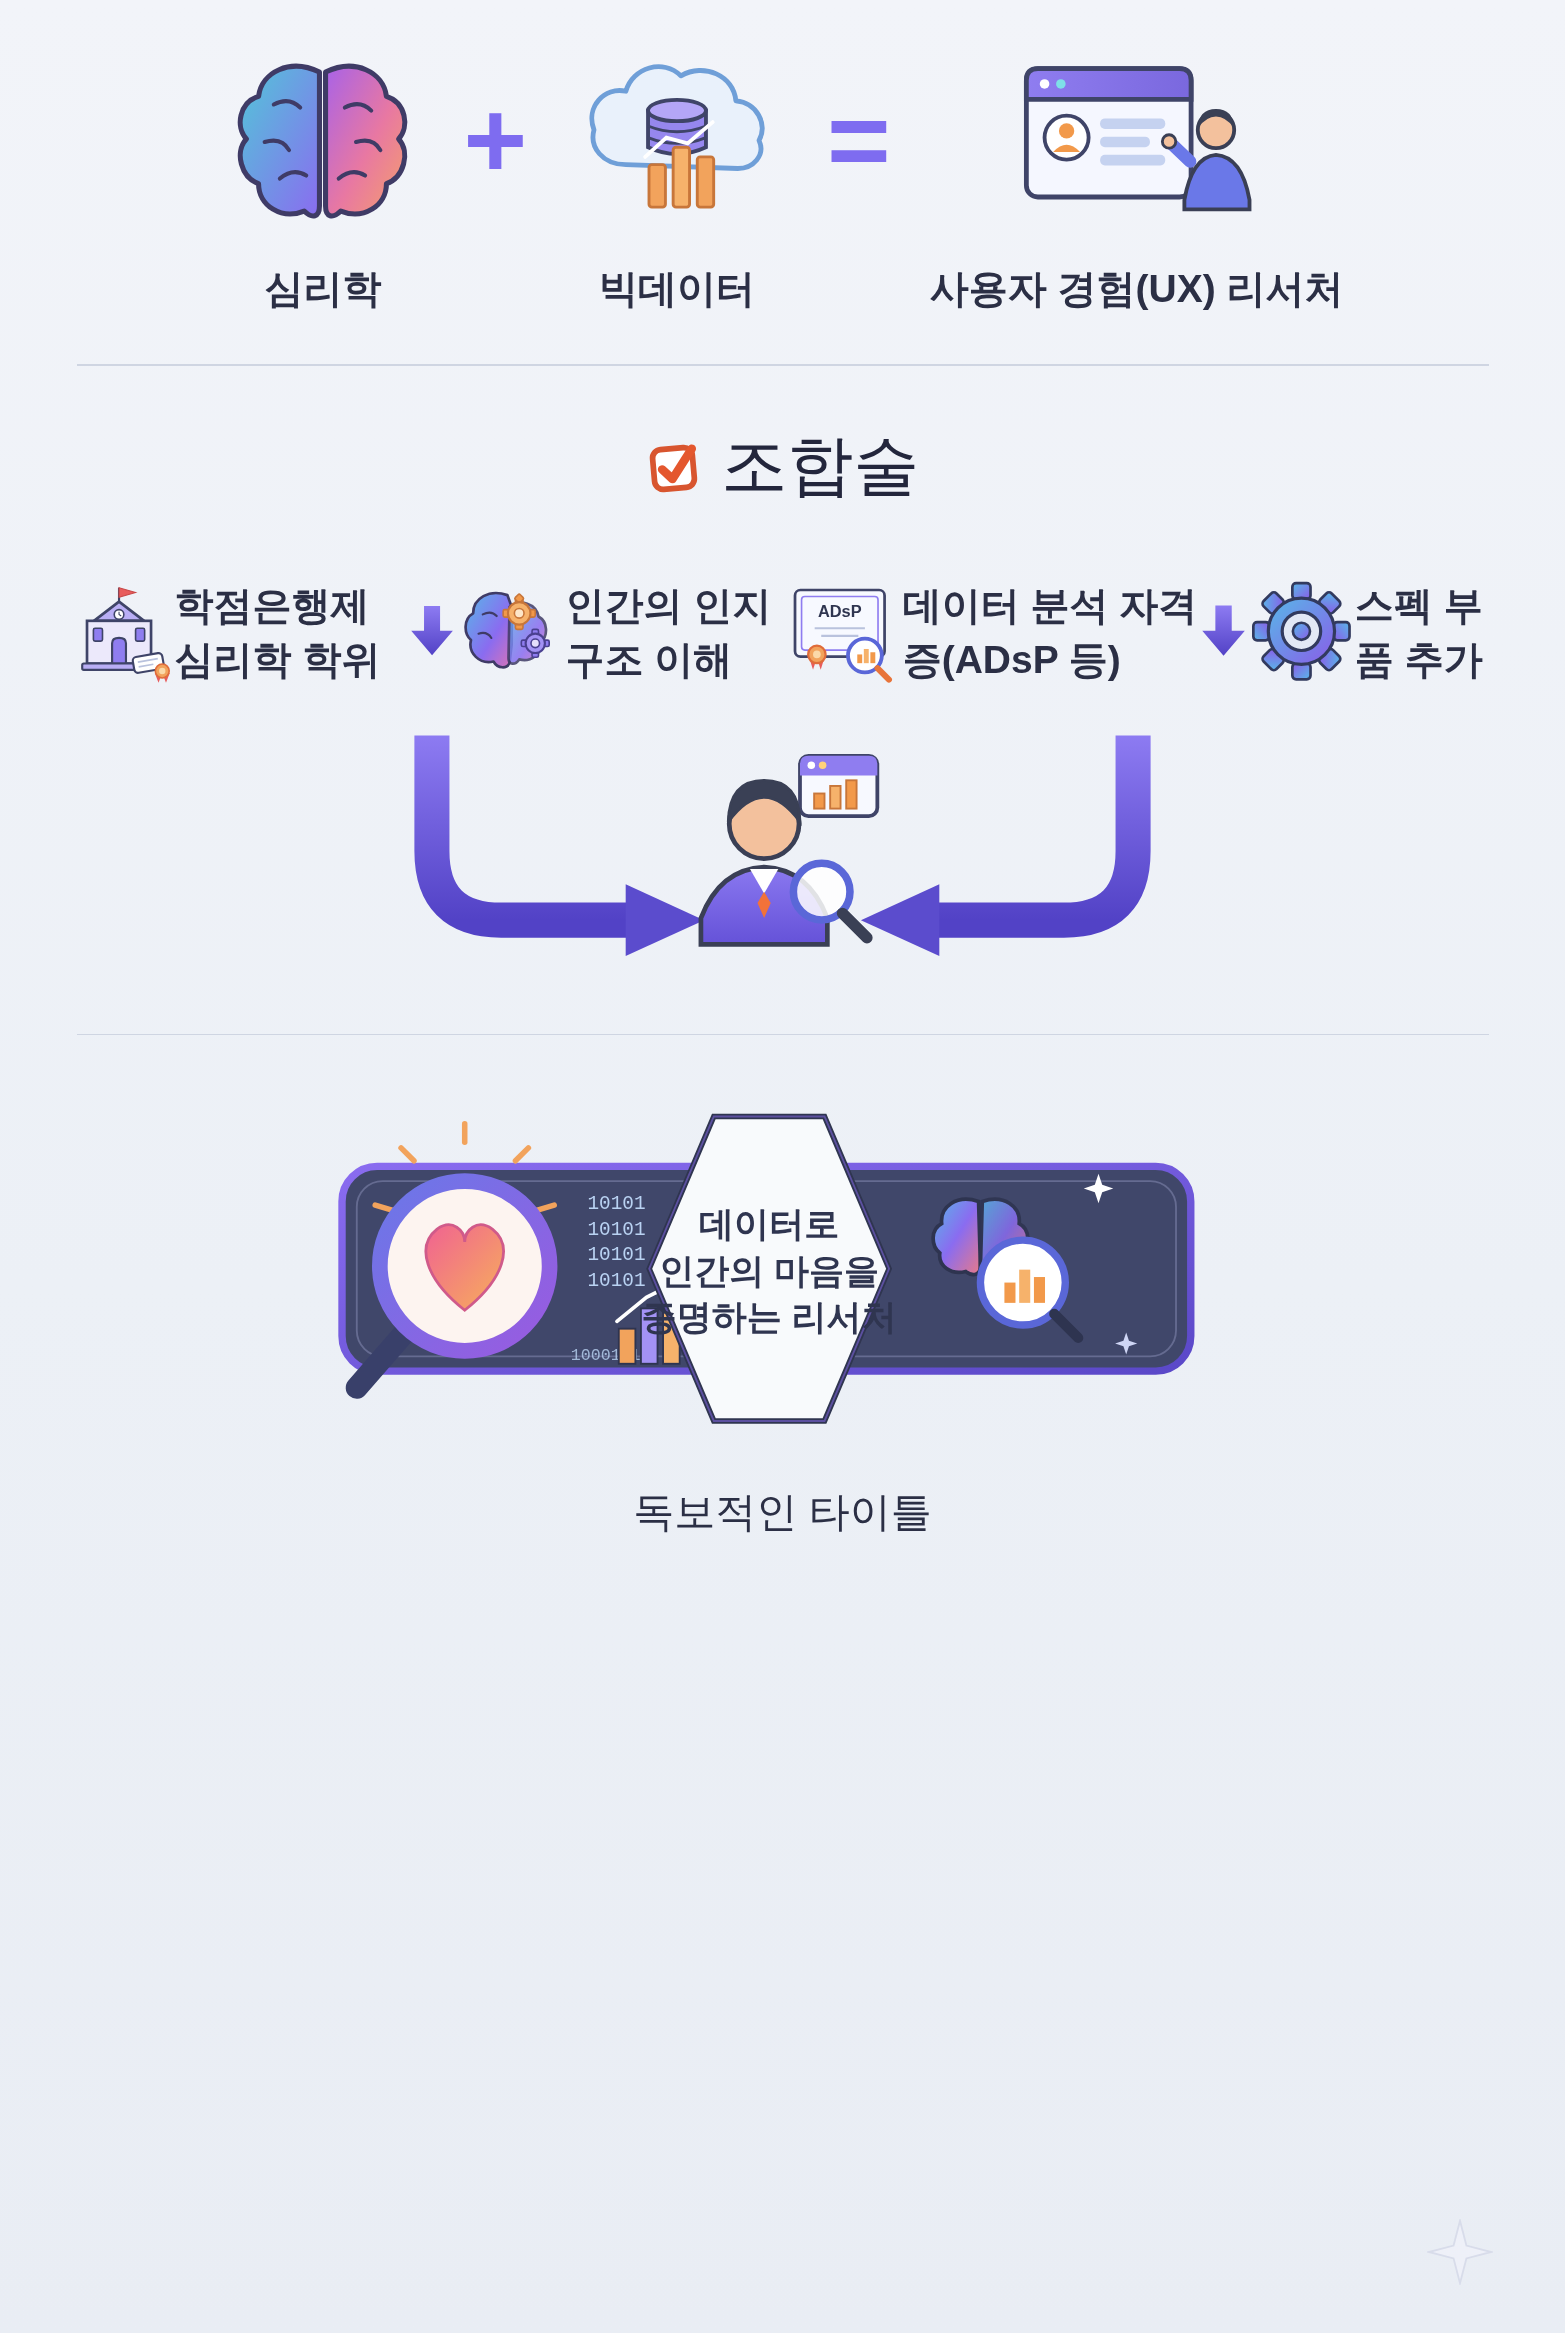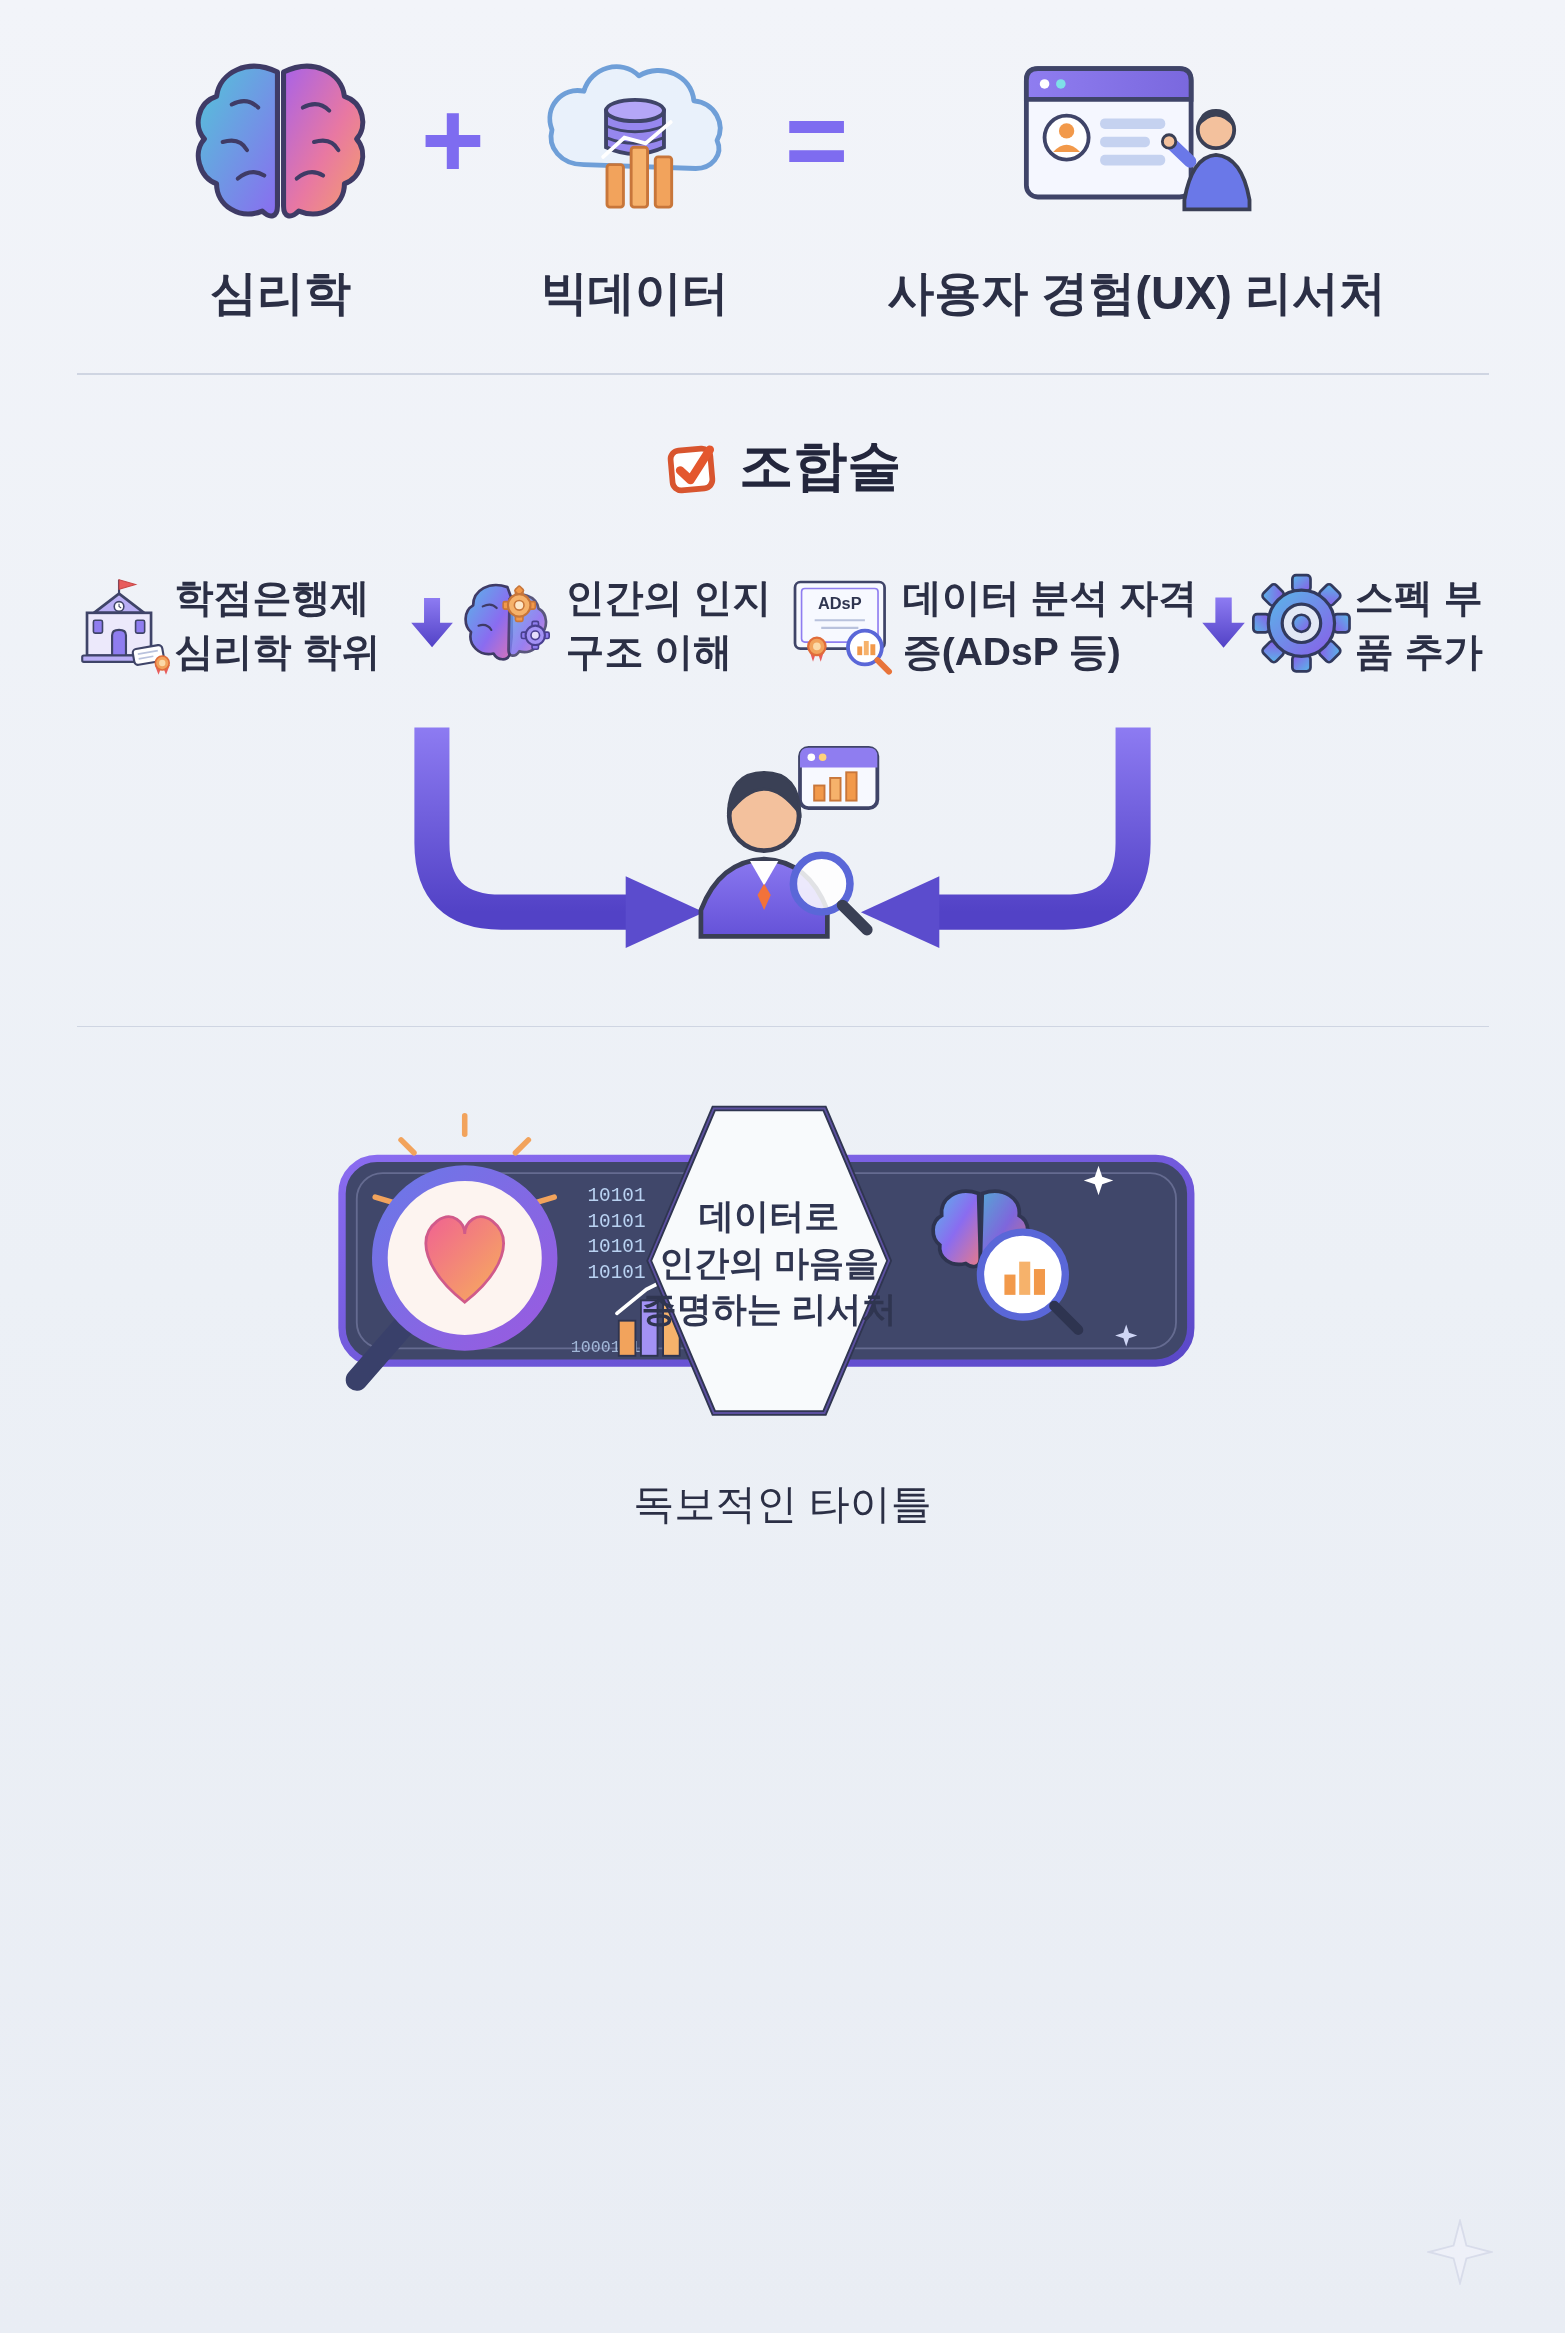--- a/index.html
+++ b/index.html
@@ -7,25 +7,25 @@
   .page {
     width:1565px; height:2333px; position:relative; overflow:hidden;
     background:linear-gradient(180deg,#f2f4f9 0%, #ecf0f6 55%, #e9edf4 100%);
     display:flex; flex-direction:column; align-items:center;
   }
   .title { margin-top:61px; text-align:center; font-weight:800; font-size:65px; line-height:1.32; color:#23263c; letter-spacing:-0.9px;}
   .title .accent { color:#7a52f0; }
   .formula-row { margin-top:33px; display:flex; align-items:flex-start; justify-content:center; }
   .f-item { display:flex; flex-direction:column; align-items:center; }
   .f-icon { height:214px; display:flex; align-items:center; justify-content:center; }
-  .f-label { margin-top:14.8px; font-size:47px; font-weight:700; color:#2b2f45; }
+  .f-label { margin-top:14.8px; font-size:39px; font-weight:700; color:#2b2f45; }
   .f-op { height:214px; display:flex; align-items:center; font-size:109px; font-weight:900; color:#7e6cf0; margin:0 39px; }
   .divider { width:1412px; height:1.8px; background:#cfd5e2; margin-top:48px; }
   .sec-header { margin-top:55px; display:flex; align-items:center; gap:18.5px; }
-  .sec-header .txt { font-size:54px; font-weight:700; color:#23263c; }
+  .sec-header .txt { font-size:66px; font-weight:400; color:#23263c; }
   .two-col { width:1440px; display:flex; margin-top:28px; }
   .col { flex:1; display:flex; flex-direction:row; align-items:center; }
   .col-label { margin-top:4px; font-size:39px; font-weight:700; color:#2b2f45; }
   .down-arrow { margin:22px 0; }
   .converge { width:1163px; height:286px; position:relative; margin-top:7.4px; }
   .converge .arrows { position:absolute; left:0; top:0; }
   .center-icon { position:absolute; left:50%; top:16.6px; transform:translateX(-50%); }
   .badge-wrap { margin-top:28px; }
   .caption { margin-top:1.8px; font-size:41px; font-weight:400; color:#2b2f45; }
   .sparkle { position:absolute; right:72px; bottom:48px; }

